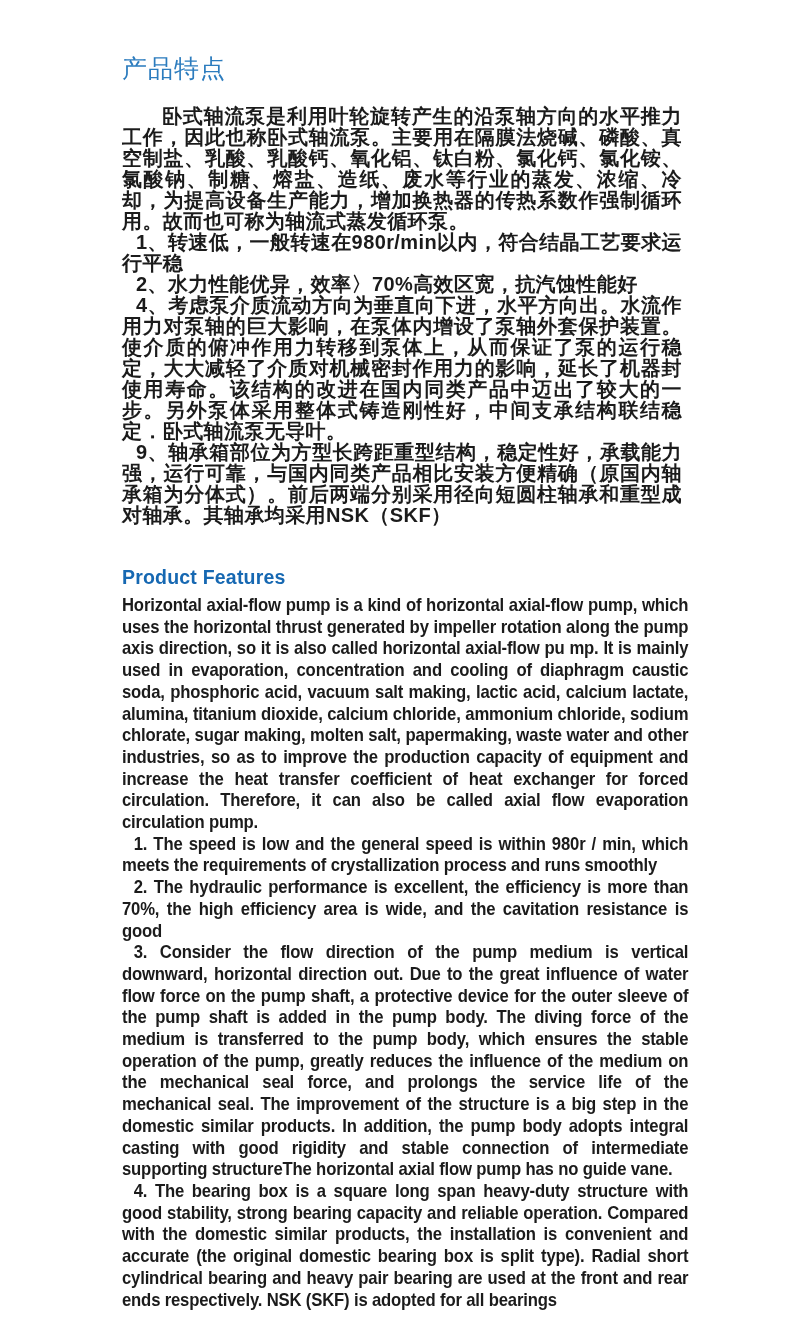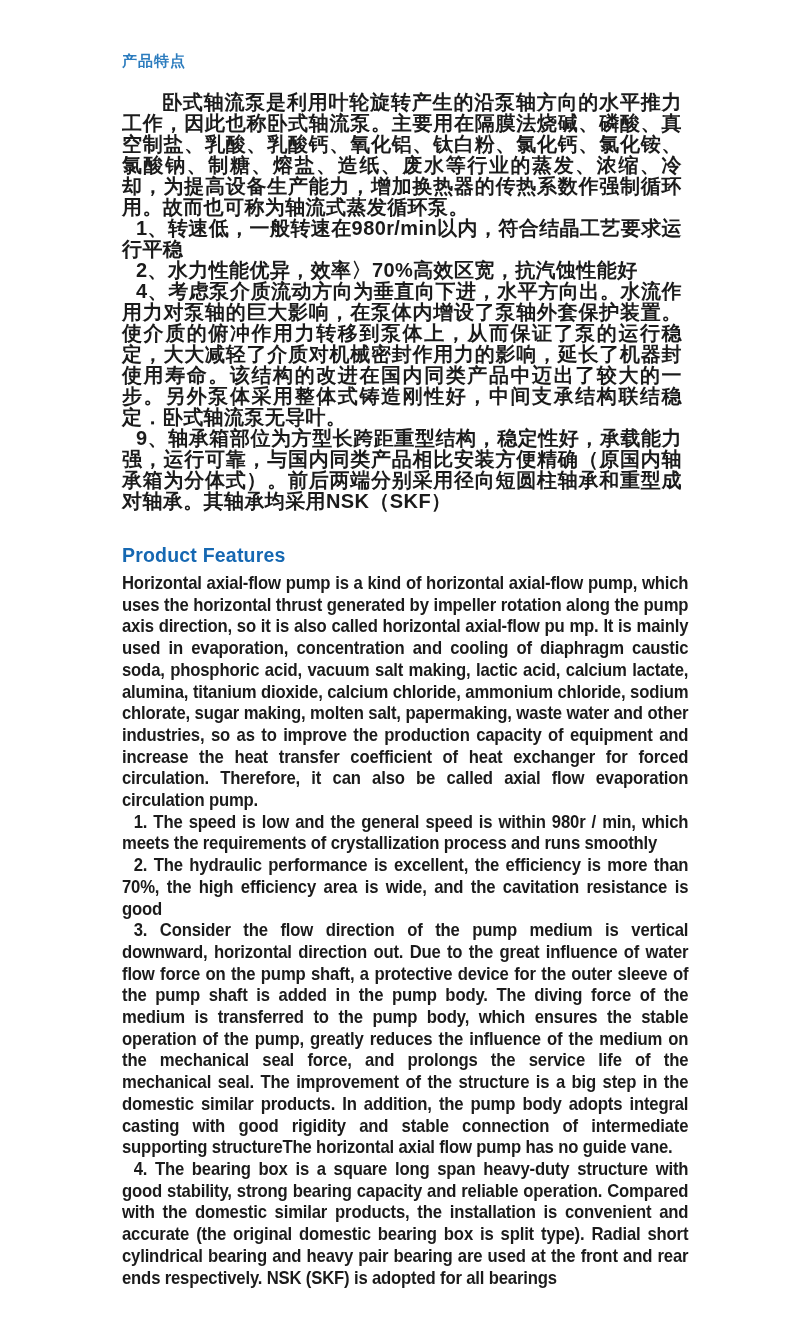--- a/index.html
+++ b/index.html
@@ -18,40 +18,40 @@
     background: #ffffff;
   }
   .content {
     position: absolute;
     left: 122px;
     top: 52px;
     width: 560px;
   }
   .cn-title {
     margin: 0 0 21px 0;
-    font-size: 15px;
-    font-weight: 700;
+    font-size: 25px;
+    font-weight: 400;
     color: var(--chinese-title-blue, #2c7cbe);
     letter-spacing: 1px;
   }
   .cn-body p {
     margin: 0;
     font-size: 20px;
     line-height: 21px;
     font-weight: 700;
     color: var(--body-text, #1b1b1b);
     text-align: justify;
     letter-spacing: 0.4px;
     word-break: break-all;
   }
   .cn-body p.indent-2 { text-indent: 2em; }
   .cn-body p.indent-1 { text-indent: 0.7em; }
 
   .en-section {
-    margin-top: 32px;
+    margin-top: 40px;
   }
   .en-title {
     margin: 0 0 5px 0;
     font-size: 19.5px;
     font-weight: 700;
     color: var(--english-title-blue, #1668b2);
     letter-spacing: 0.2px;
   }
   
   .en-body {

